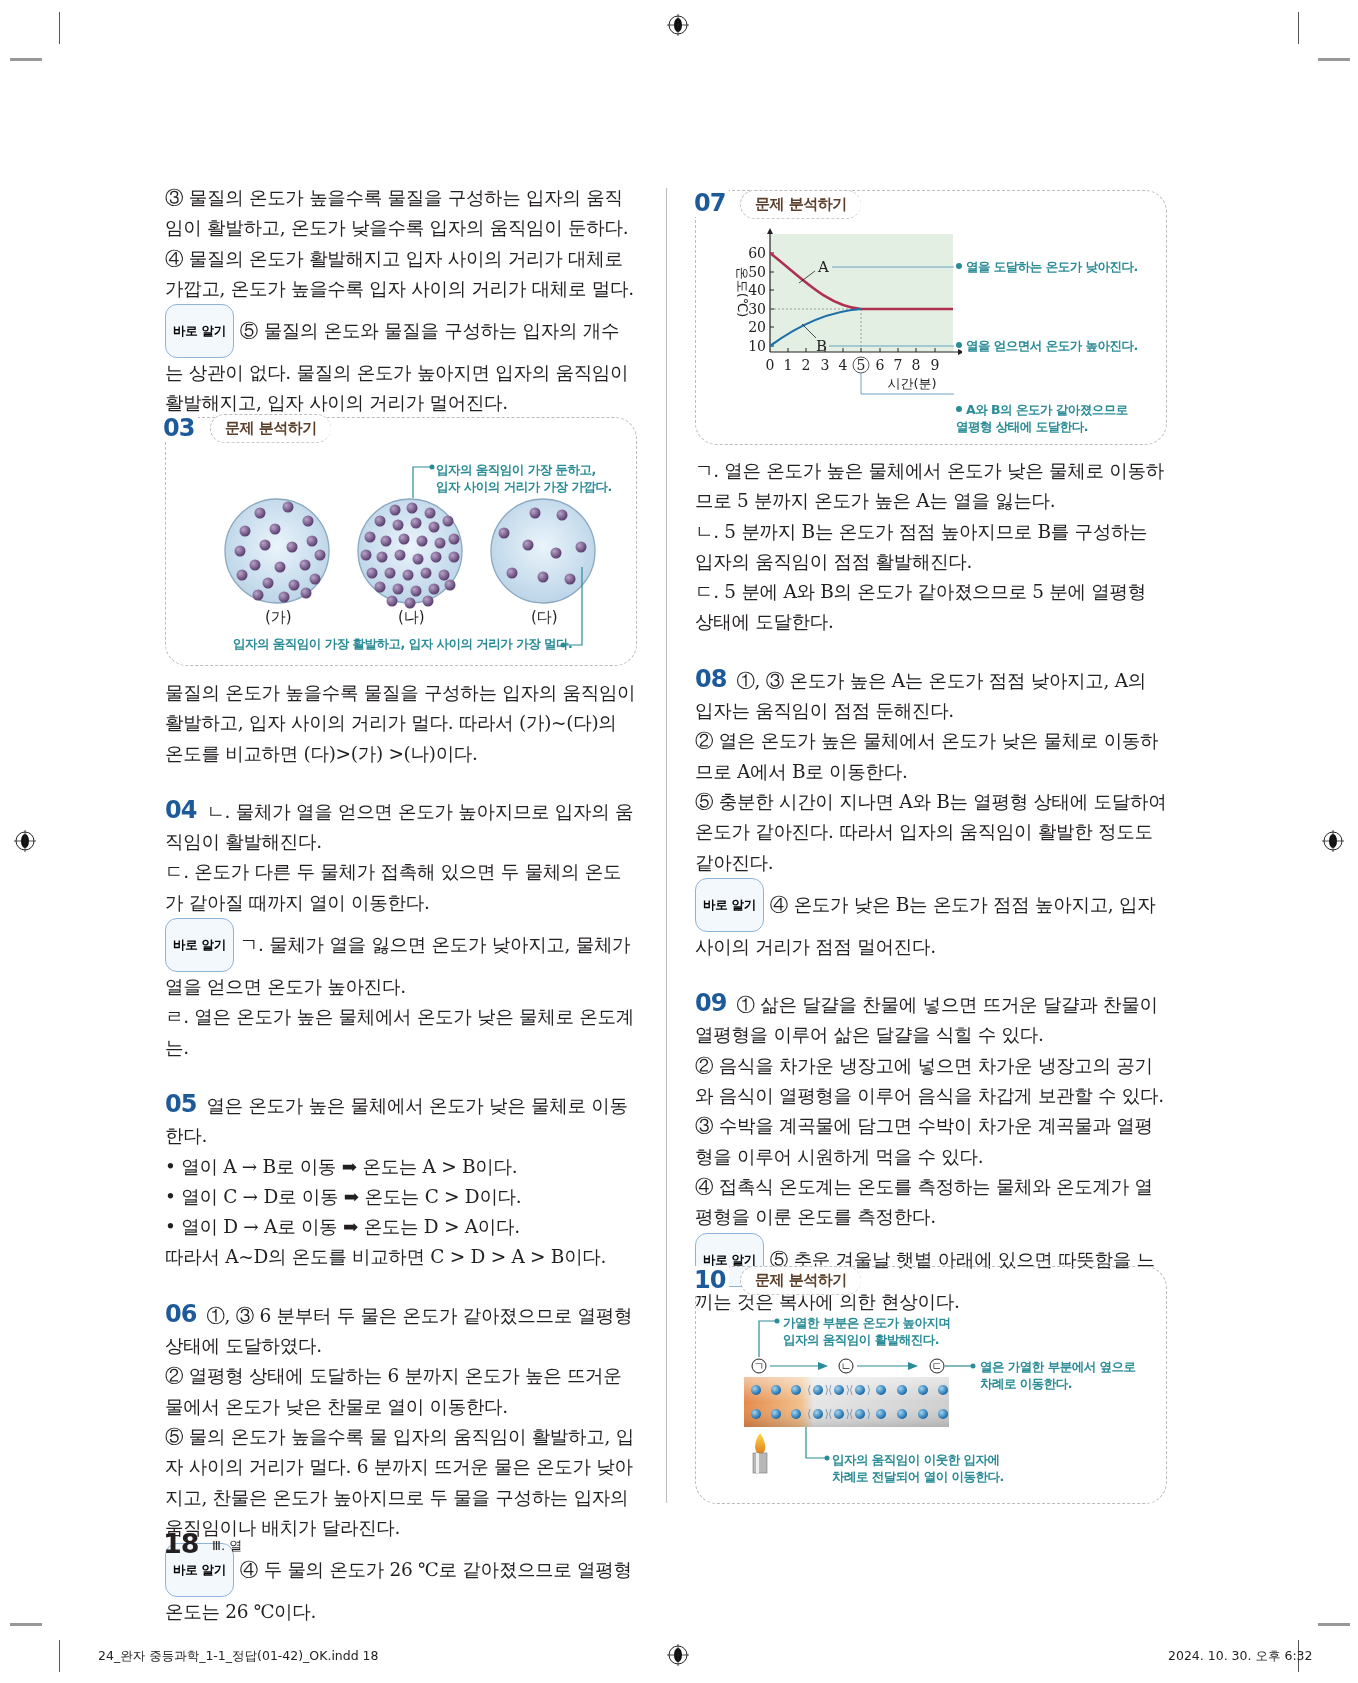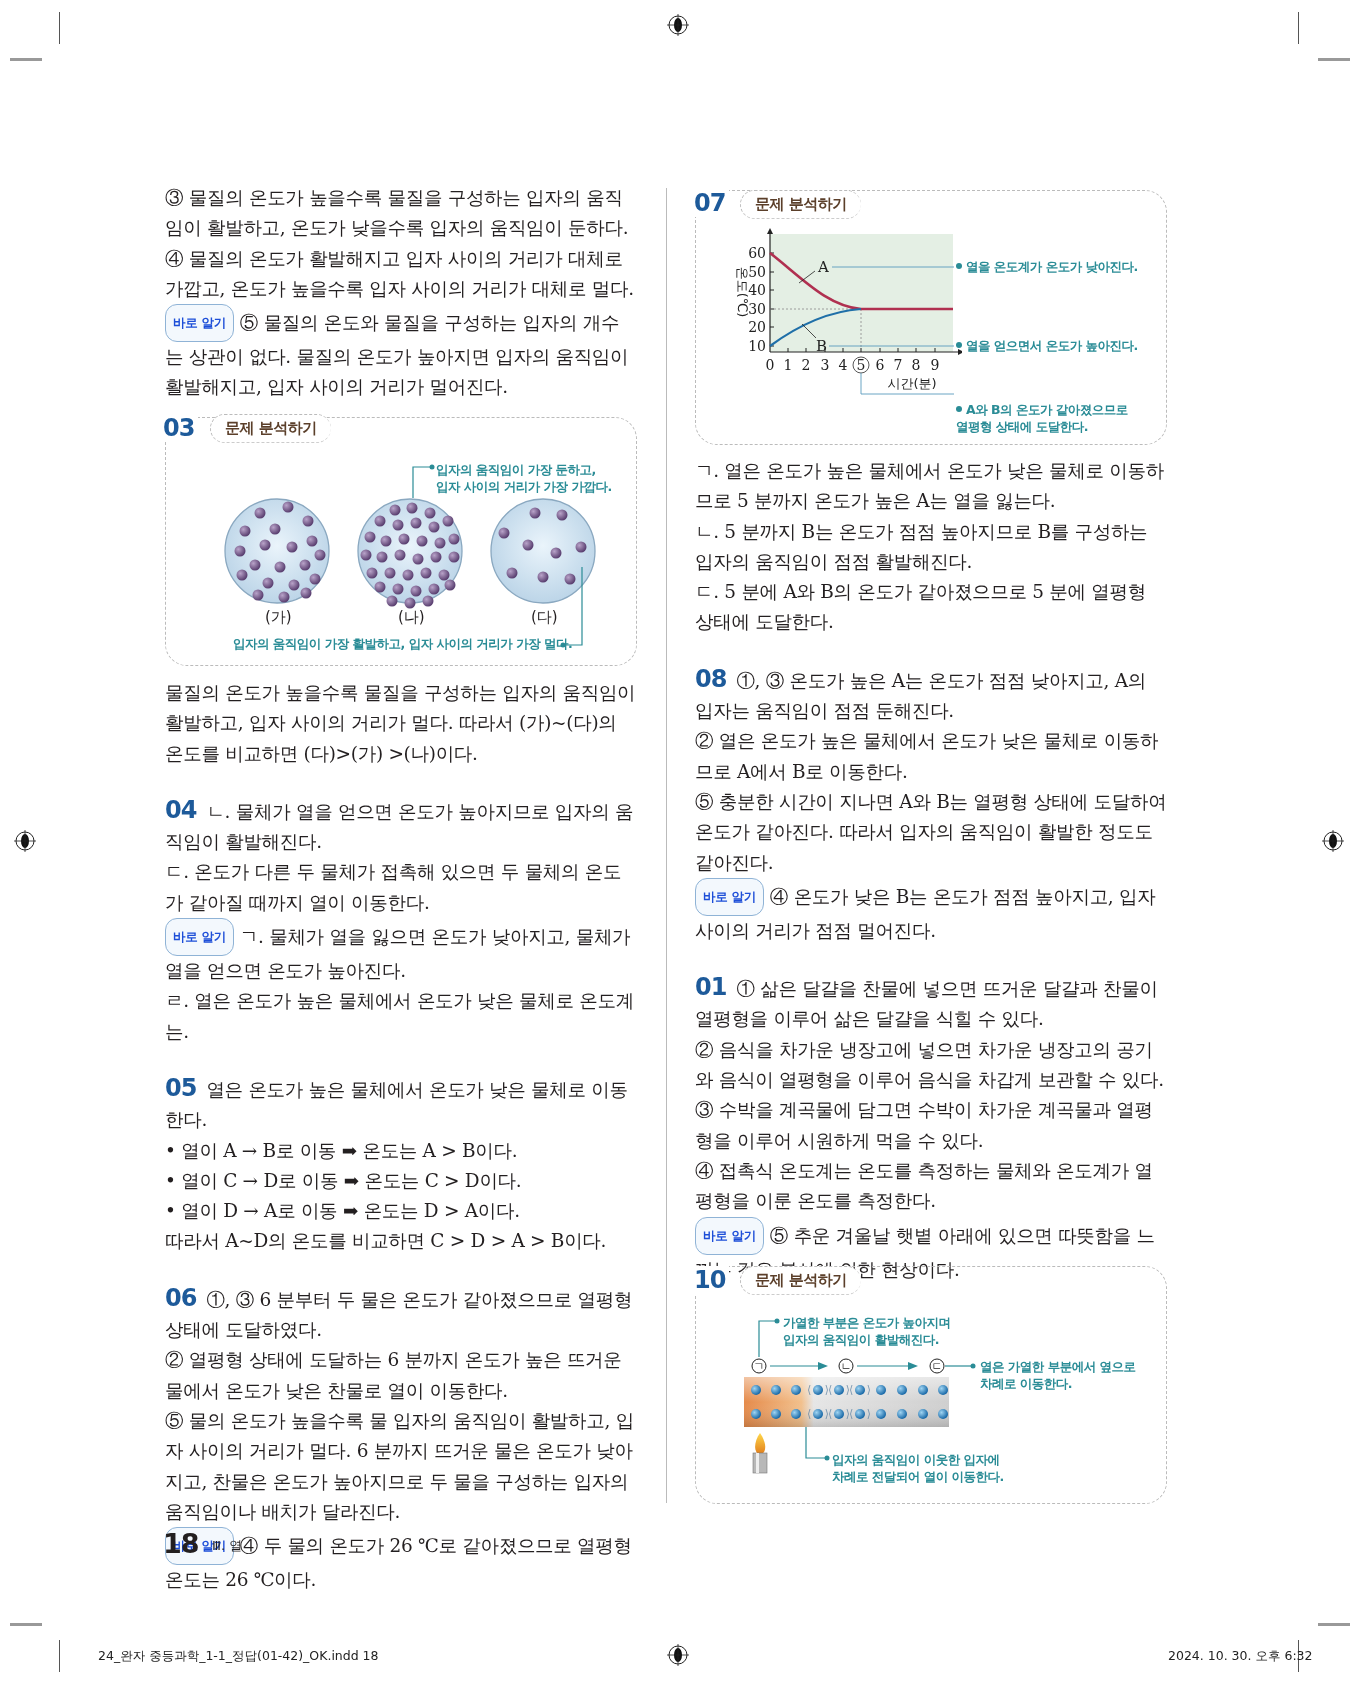--- a/index.html
+++ b/index.html
@@ -4,21 +4,21 @@
 <style>
   html,body{margin:0;padding:0;background:#fff;}
   body{width:1358px;height:1683px;position:relative;overflow:hidden;font-family:"DejaVu Serif","Liberation Serif",serif;color:#231f20;}
   .abs{position:absolute;}
   .crop-v{position:absolute;width:1px;background:#555;}
   .crop-h{position:absolute;height:3px;background:#999;}
   .reg{position:absolute;width:22px;height:22px;}
   .col{position:absolute;font-size:18.5px;line-height:30.3px;letter-spacing:-0.3px;}
   .col p{margin:0;}
   .qnum{font-family:"DejaVu Sans","Liberation Sans",sans-serif;font-weight:bold;color:#1d5a9a;font-size:24px;letter-spacing:-1px;margin-right:10px;}
-  .badge{display:inline-block;font-family:"DejaVu Sans","Liberation Sans",sans-serif;font-size:12.5px;font-weight:bold;color:#1d4ed8;border:1.3px solid #8fb3d6;border-radius:12px;padding:8px 7px;line-height:20px;margin-right:6px;vertical-align:2px;background:#f3f8fd;}
+  .badge{display:inline-block;font-family:"DejaVu Sans","Liberation Sans",sans-serif;font-size:12.5px;font-weight:bold;color:#000000;border:1.3px solid #8fb3d6;border-radius:12px;padding:16px 7px;line-height:20px;margin-right:6px;vertical-align:2px;background:#f3f8fd;}
   .gap{height:26px;}
   .box{position:absolute;border:1.4px dashed #bbb;border-radius:22px;}
   .box-label{position:absolute;font-family:"DejaVu Sans","Liberation Sans",sans-serif;font-weight:bold;font-size:15px;color:#5b3f2a;background:#fff;padding:4px 14px;border:1.3px dashed #bbb;border-radius:18px;border-right:none;border-bottom-color:#ccc;letter-spacing:-0.5px;}
   .anno{position:absolute;font-family:"DejaVu Sans","Liberation Sans",sans-serif;font-size:12.5px;color:#2a8c96;line-height:17px;letter-spacing:-0.5px;font-weight:bold;}
   .dot{display:inline-block;width:6px;height:6px;border-radius:50%;background:#2a8c96;margin-right:4px;vertical-align:2px;}
   .sans{font-family:"DejaVu Sans","Liberation Sans",sans-serif;}
   .footer-text{position:absolute;font-family:"DejaVu Sans","Liberation Sans",sans-serif;font-size:12.5px;color:#222;margin-left:18px;}
 </style>
 </head>
 <body>
@@ -252,36 +252,36 @@
   <path d="M48,118 C78,96 110,83 139,81" fill="none" stroke="#1f6fa8" stroke-width="2.2"></path>
 
   <text x="96" y="44" font-family="DejaVu Serif, Liberation Serif, serif" font-size="15" fill="#222">A</text>
   <line x1="93" y1="43" x2="77" y2="55" stroke="#222" stroke-width="0.8"></line>
   <line x1="110" y1="39" x2="232" y2="39" stroke="#5a9bbd" stroke-width="0.9"></line>
   <text x="94" y="123" font-family="DejaVu Serif, Liberation Serif, serif" font-size="15" fill="#222">B</text>
   <line x1="94" y1="110" x2="80" y2="96" stroke="#222" stroke-width="0.8"></line>
   <line x1="107" y1="118" x2="232" y2="118" stroke="#5a9bbd" stroke-width="0.9"></line>
   <polyline points="139,145 139,166 232,166" fill="none" stroke="#5a9bbd" stroke-width="0.9"></polyline>
 </svg>
-<div class="anno" style="left:956px;top:258px;"><span class="dot"></span><span>열을 온도계가 온도가 낮아진다.</span></div>
+<div class="anno" style="left:956px;top:258px;"><span class="dot"></span><span>열을 도달하는 온도가 낮아진다.</span></div>
 <div class="anno" style="left:956px;top:337px;"><span class="dot"></span><span>열을 얻으면서 온도가 높아진다.</span></div>
 <div class="anno" style="left:956px;top:401px;white-space:pre-line;"><span class="dot"></span><span>A와 B의 온도가 같아졌으므로
 열평형 상태에 도달한다.</span></div>
 
 <div class="col" style="left:695px;top:456px;width:472px;">
   <p>ㄱ. 열은 온도가 높은 물체에서 온도가 낮은 물체로 이동하므로 5 분까지 온도가 높은 A는 열을 잃는다.</p>
   <p>ㄴ. 5 분까지 B는 온도가 점점 높아지므로 B를 구성하는 입자의 움직임이 점점 활발해진다.</p>
   <p>ㄷ. 5 분에 A와 B의 온도가 같아졌으므로 5 분에 열평형 상태에 도달한다.</p>
   <div class="gap"></div>
   <p><span class="qnum">08</span><span>①, ③ 온도가 높은 A는 온도가 점점 낮아지고, A의 입자는 움직임이 점점 둔해진다.</span></p>
   <p>② 열은 온도가 높은 물체에서 온도가 낮은 물체로 이동하므로 A에서 B로 이동한다.</p>
   <p>⑤ 충분한 시간이 지나면 A와 B는 열평형 상태에 도달하여 온도가 같아진다. 따라서 입자의 움직임이 활발한 정도도 같아진다.</p>
   <p><span class="badge">바로 알기</span><span>④ 온도가 낮은 B는 온도가 점점 높아지고, 입자 사이의 거리가 점점 멀어진다.</span></p>
   <div class="gap"></div>
-  <p><span class="qnum">01</span><span>① 삶은 달걀을 찬물에 넣으면 뜨거운 달걀과 찬물이 열평형을 이루어 삶은 달걀을 식힐 수 있다.</span></p>
+  <p><span class="qnum">09</span><span>① 삶은 달걀을 찬물에 넣으면 뜨거운 달걀과 찬물이 열평형을 이루어 삶은 달걀을 식힐 수 있다.</span></p>
   <p>② 음식을 차가운 냉장고에 넣으면 차가운 냉장고의 공기와 음식이 열평형을 이루어 음식을 차갑게 보관할 수 있다.</p>
   <p>③ 수박을 계곡물에 담그면 수박이 차가운 계곡물과 열평형을 이루어 시원하게 먹을 수 있다.</p>
   <p>④ 접촉식 온도계는 온도를 측정하는 물체와 온도계가 열평형을 이룬 온도를 측정한다.</p>
   <p><span class="badge">바로 알기</span><span>⑤ 추운 겨울날 햇볕 아래에 있으면 따뜻함을 느끼는 것은 복사에 의한 현상이다.</span></p>
 </div>
 
 <div class="box" style="left:695px;top:1266px;width:470px;height:236px;"></div>
 <div class="abs qnum" style="left:694px;top:1266px;background:#fff;padding-right:4px;">10</div>
 <div class="box-label" style="left:740px;top:1266px;">문제 분석하기</div>
 

